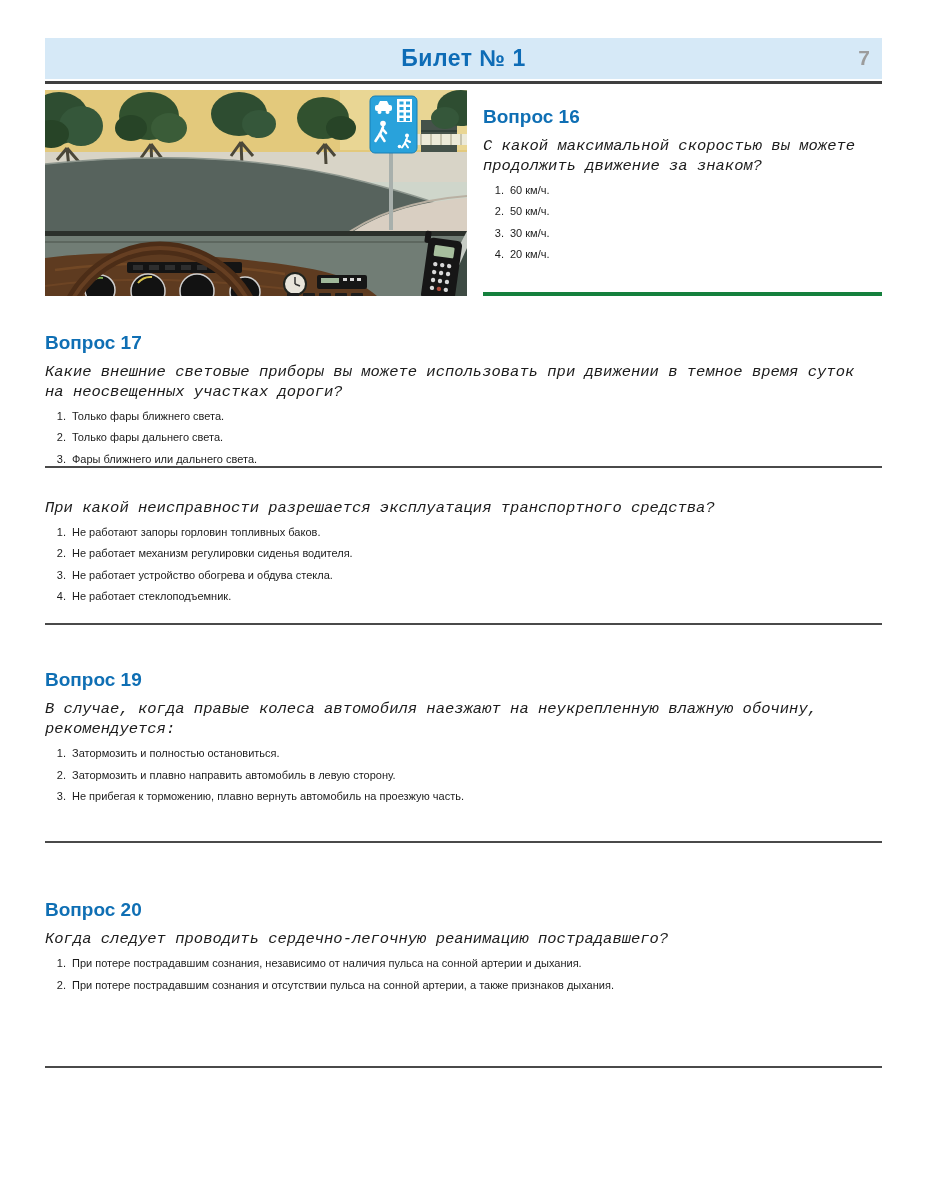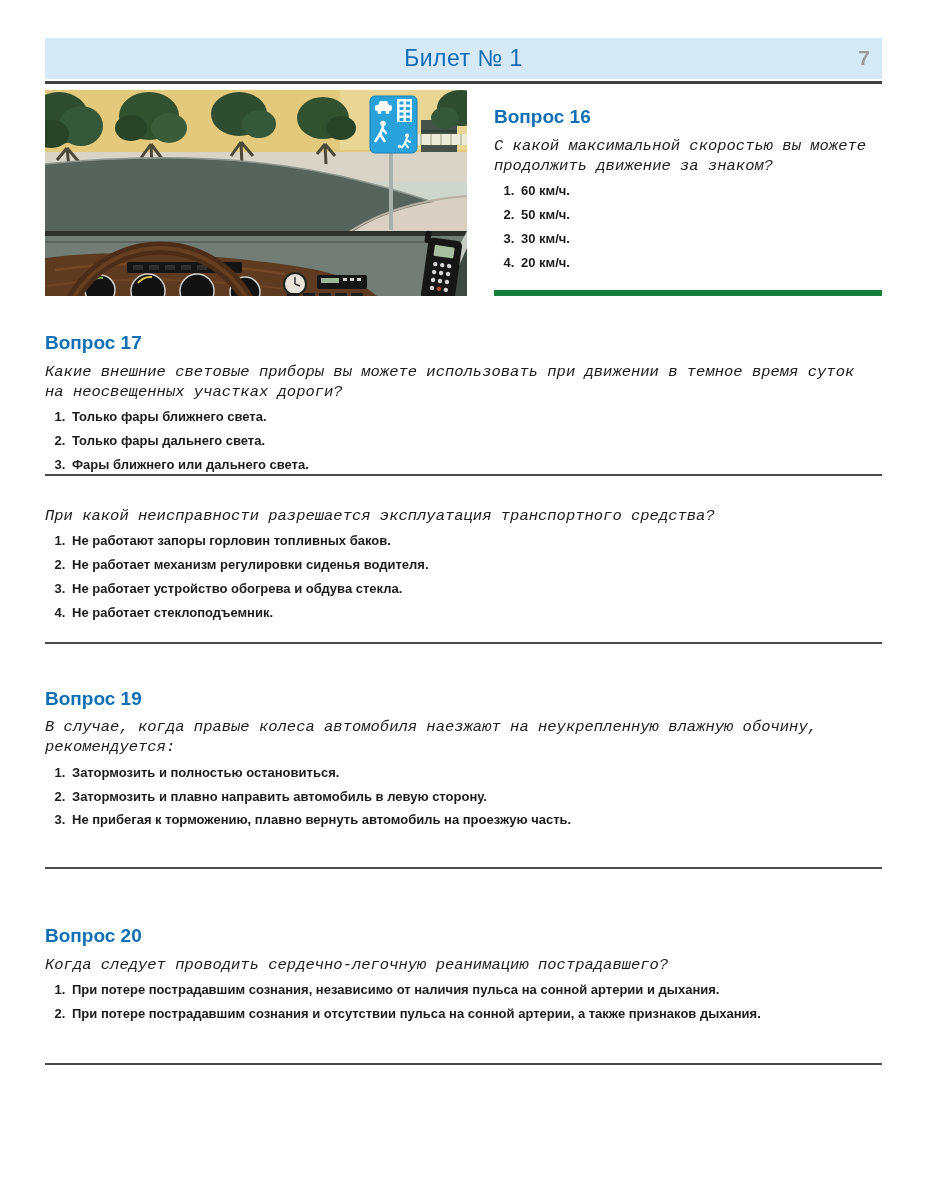--- a/index.html
+++ b/index.html
@@ -10,57 +10,57 @@
     -webkit-font-smoothing:antialiased;
   }
   .page { width:927px; height:1200px; padding:38px 45px 0 45px; }
 
   
   .header-bar {
     position:relative; height:41px; background:#d6e9f7;
     display:flex; align-items:center; justify-content:center;
   }
   .ticket-title {
-    color:#0e6cb6; font-size:23px; font-weight:normal; letter-spacing:.5px;
+    color:#0e6cb6; font-size:23px; font-weight:bold; letter-spacing:.5px;
   }
   .page-number {
     position:absolute; right:12px; top:8px;
     color:#9c9c9c; font-size:21px; font-weight:bold;
   }
   .header-rule { height:3px; background:#3f3f3f; margin-top:2px; }
 
   
   .top-row { display:flex; margin-top:6px; height:206px; }
   .scene-wrap { width:422px; height:206px; flex:none; overflow:hidden; }
   .q16-col {
-    margin-left:27px; flex:1; padding-top:16px;
-    border-bottom:6px solid #15803d;
+    margin-left:16px; flex:1; padding-top:16px;
+    border-bottom:4px solid #15803d;
   }
 
   
   .q-title {
     margin:0 0 8px 0; color:#0f6fb4; font-size:19px; font-weight:bold;
     line-height:1.15;
   }
   .q-text {
     margin:0 0 7px 0; font-style:italic; font-size:15.5px; line-height:1.3;
     color:#1c1c1c;
     font-family:Liberation Mono, monospace;
   }
   ol.answers {
-    margin:0; padding-left:24px; font-size:13px; line-height:1.3;font-weight:bold;
+    margin:0; padding-left:24px; font-size:11px; line-height:1.3;
   }
   ol.answers li { margin-bottom:7px; padding-left:3px; }
   ol.answers li:last-child { margin-bottom:0; }
 
   .qsection { border-bottom:2px solid #4a4a4a; }
   .s17 { padding-top:36px; }
   .s18 { padding-top:30px; padding-bottom:20px; }
   .s19 { padding-top:44px; padding-bottom:38px; }
-  .s20 { padding-top:56px; padding-bottom:40px; }
+  .s20 { padding-top:56px; padding-bottom:74px; }
 </style>
 </head>
 <body>
 
 <div class="page">
 
   <div class="header-bar">
     <span class="ticket-title">Билет № 1</span>
     <span class="page-number">7</span>
   </div>

